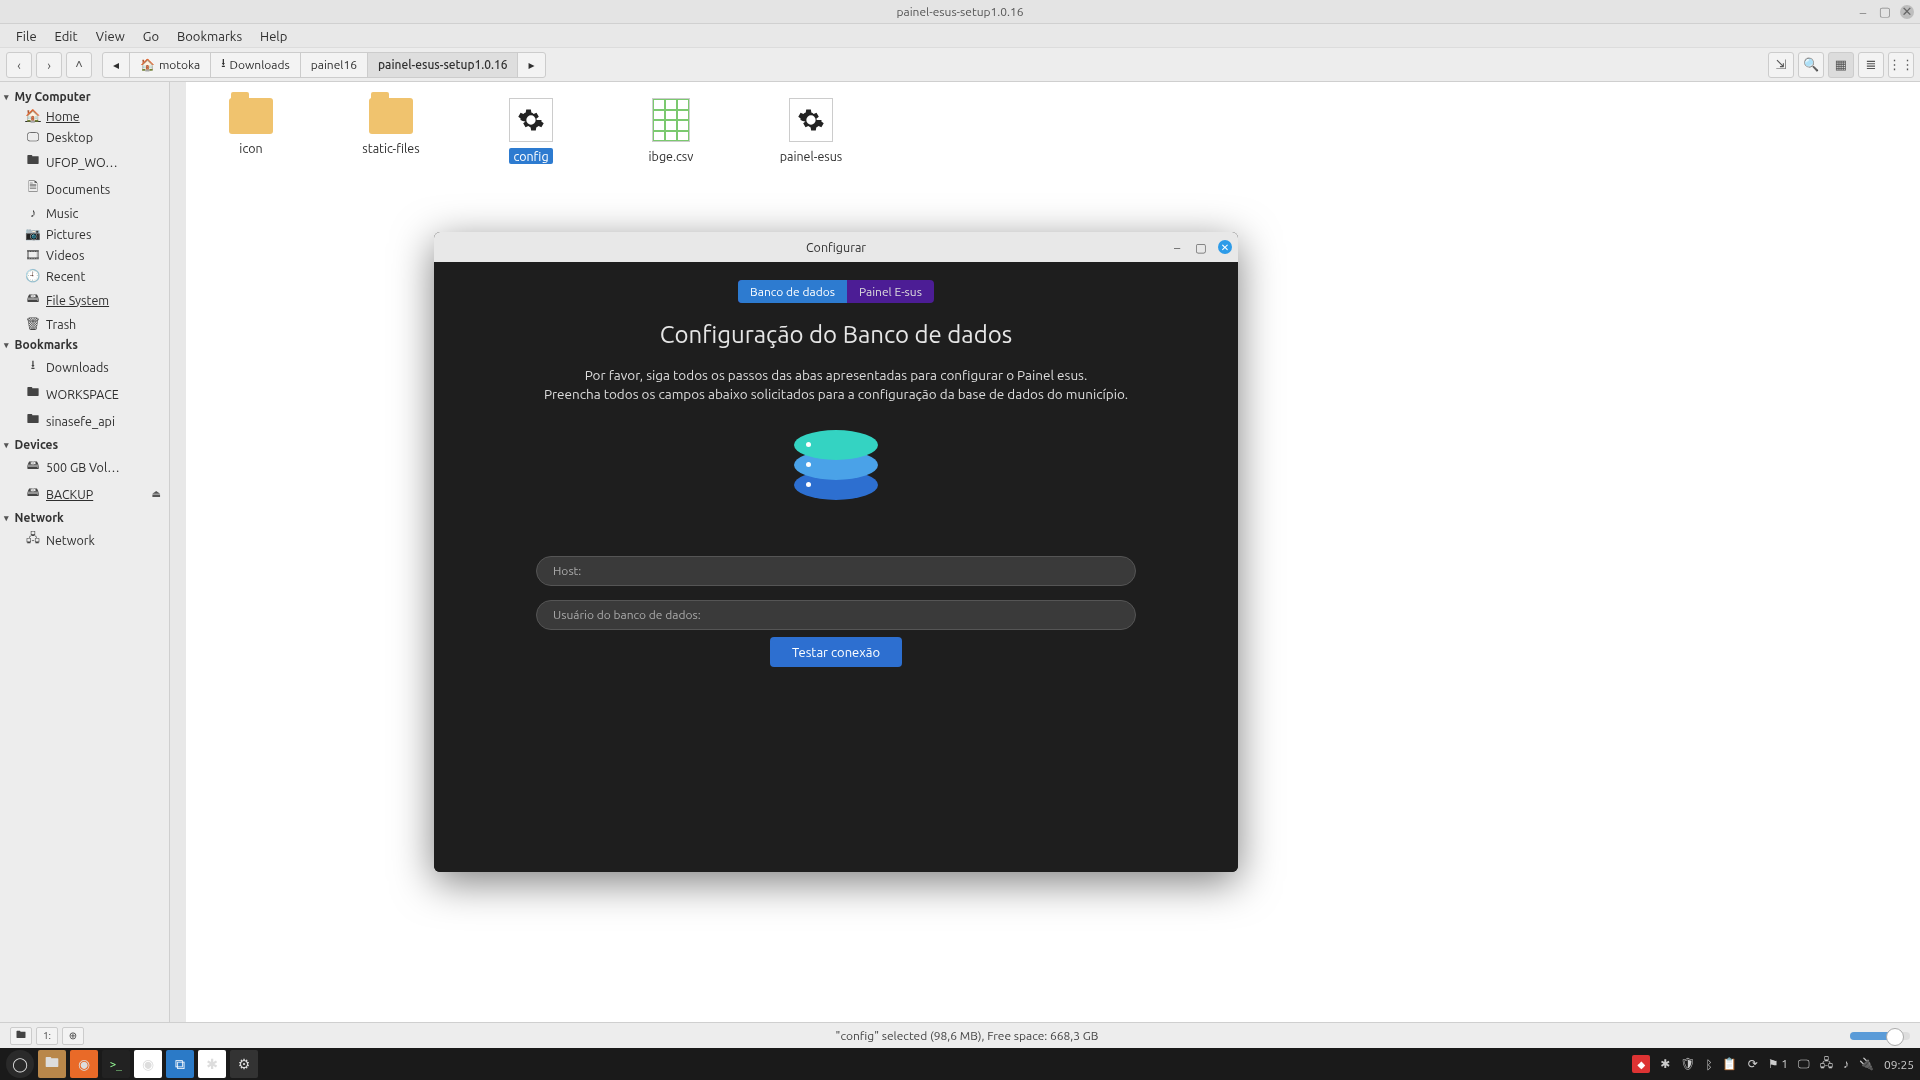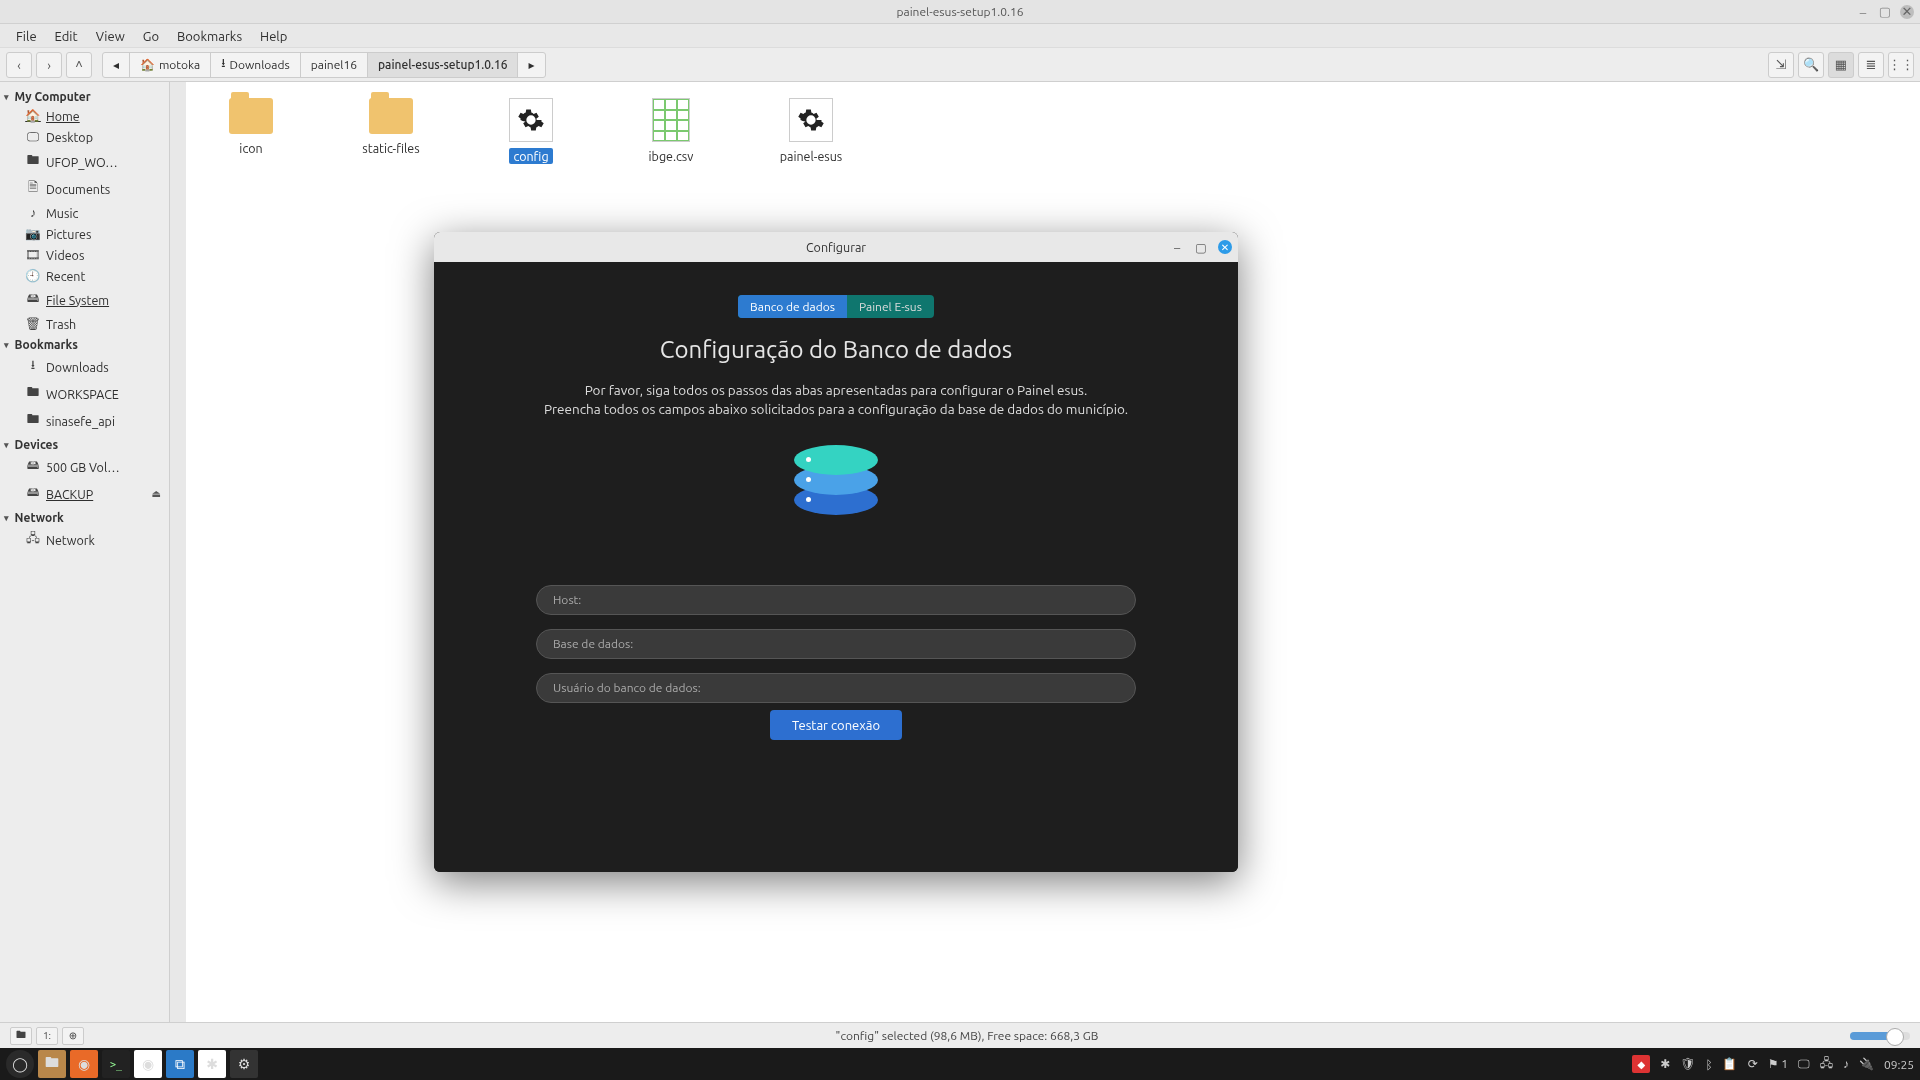--- a/index.html
+++ b/index.html
@@ -68,38 +68,38 @@
 .taskbar .tk.app.vsc{ background:#2b7ac7; color:#fff; }
 .taskbar .tk.app.files{ background:#b9874a; }
 .taskbar .tk.app.term{ background:#222; color:#9f9; font-family:monospace; font-size:10px; }
 .taskbar .tk.app.slack{ background:#fff; }
 .taskbar .spacer { flex: 1; }
 .taskbar .tray { display: flex; gap: 10px; align-items: center; font-size: 12px; }
 .taskbar .tray .t { color: #ccc; }
 .taskbar .tray .red { background:#d33; width:18px; height:18px; border-radius:2px; display:inline-flex; align-items:center; justify-content:center; color:#fff; font-size:10px; }
 
 
-.dialog { position: absolute; left: 434px; top: 232px; width: 804px; height: 640px; background: #1e1e1e; border-radius: 6px; box-shadow: 0 10px 40px rgba(0,0,0,0.5); overflow: hidden; display: flex; flex-direction: column; gap: 15px; }
+.dialog { position: absolute; left: 434px; top: 232px; width: 804px; height: 640px; background: #1e1e1e; border-radius: 6px; box-shadow: 0 10px 40px rgba(0,0,0,0.5); overflow: hidden; display: flex; flex-direction: column; }
 .dlg-titlebar { height: 30px; background: #e8e8e8; display: flex; align-items: center; justify-content: center; position: relative; color: #333; font-size: 12.5px; }
 .dlg-titlebar .ctrls { position: absolute; right: 6px; display: flex; gap: 10px; align-items: center; }
 .dlg-titlebar .ctrls span { width: 14px; height: 14px; display: inline-flex; align-items: center; justify-content: center; color: #666; }
 .dlg-titlebar .ctrls .close { background: #2d9be8; color: #fff; border-radius: 50%; font-size: 10px; }
 .dlg-body { flex: 1; background: #1e1e1e; color: #e6e6e6; display: flex; flex-direction: column; align-items: center; padding: 18px 34px; }
-.tabs { display: flex; background: #0f766e; border-radius: 4px; overflow: hidden; font-size: 12px; }
+.tabs { display: flex; background: #4c1d95; border-radius: 4px; overflow: hidden; font-size: 12px; }
 .tabs .tab { padding: 5px 12px; color: #ddd; cursor: default; }
 .tabs .tab.active { background: #2d7bd0; color: #fff; }
 .dlg-h1 { margin-top: 18px; font-size: 24px; font-weight: 400; }
 .dlg-p { margin-top: 18px; font-size: 13.5px; text-align: center; line-height: 1.4; color: #ddd; }
 .db-icon { margin-top: 26px; width: 84px; height: 100px; position: relative; display:flex; flex-direction:column; gap:0; }
 .db-icon .layer{ width:84px; height:30px; border-radius:50%/50%; position:relative; display:flex; align-items:center; }
 .db-icon .layer::after{ content:""; position:absolute; left:12px; width:5px; height:5px; background:#fff; border-radius:50%; }
 .db-icon .l1{ background:#34d3c2; z-index:3; }
 .db-icon .l2{ background:#4aa2e8; margin-top:-10px; z-index:2; }
 .db-icon .l3{ background:#2d6fd0; margin-top:-10px; z-index:1; }
-.form { margin-top: 40px; width: 600px; display: flex; flex-direction: column; gap: 14px; }
+.form { margin-top: 26px; width: 600px; display: flex; flex-direction: column; gap: 14px; }
 .form input { width: 100%; height: 30px; border-radius: 15px; border: 1px solid #555; background: #3a3a3a; color: #ddd; padding: 0 16px; font-size: 12px; outline: none; }
 .form input::placeholder { color: #aaa; }
 .btn-primary { margin-top: 7px; background: #2d6fd0; color: #fff; border: none; padding: 8px 22px; border-radius: 4px; font-size: 13px; cursor: default; }
 </style>
 </head>
 <body>
 
 <div class="titlebar">
   <span class="title">painel-esus-setup1.0.16</span>
   <div class="winctrl">
@@ -320,18 +320,17 @@
       <span>Por favor, siga todos os passos das abas apresentadas para configurar o Painel esus.</span><br>
       <span>Preencha todos os campos abaixo solicitados para a configuração da base de dados do município.</span>
     </div>
     <div class="db-icon">
       <div class="layer l1"></div>
       <div class="layer l2"></div>
       <div class="layer l3"></div>
     </div>
     <div class="form">
       <input placeholder="Host:" style="">
-      <input placeholder="Base de dados:" style="">
       <input placeholder="Usuário do banco de dados:" style="">
     </div>
     <button class="btn-primary">Testar conexão</button>
   </div>
 </div>
 
 </body></html>

